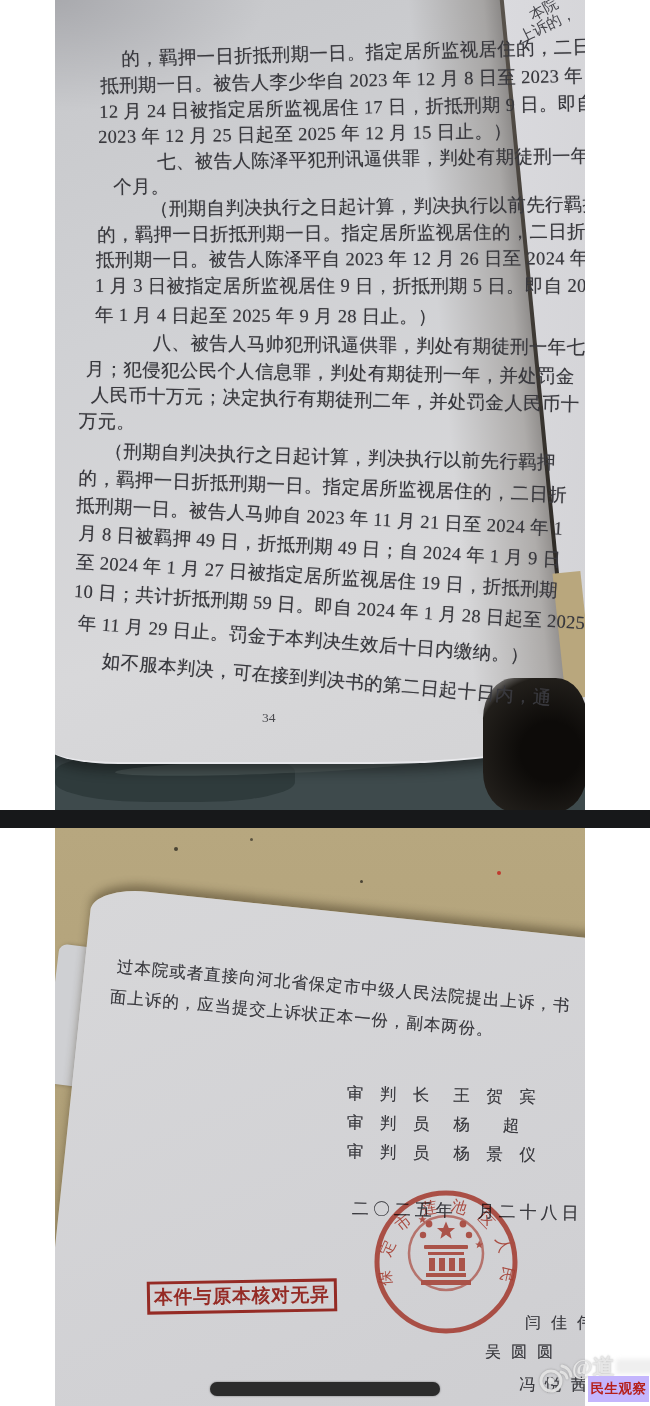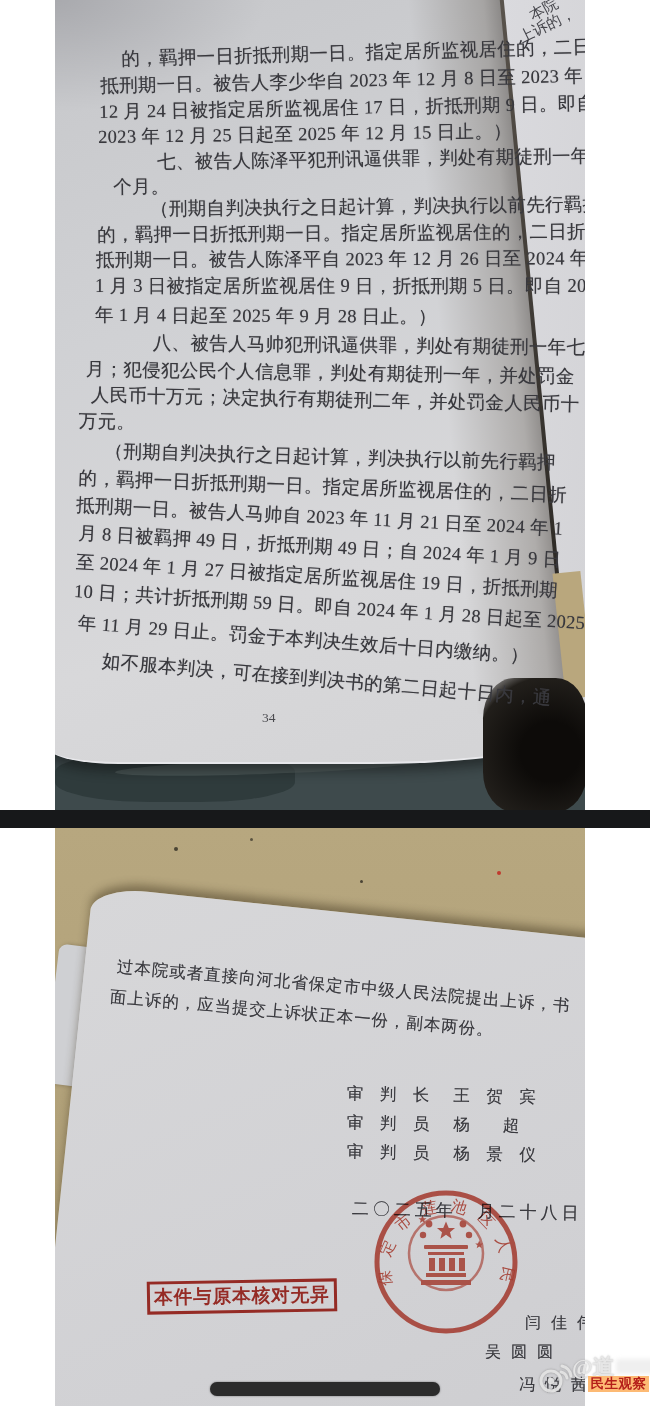--- a/index.html
+++ b/index.html
@@ -53,21 +53,21 @@
   .stamp{position:absolute;left:92px;top:452px;width:184px;height:27px;z-index:3;
       border:3px solid #b5342c;color:#b5342c;font-size:18.5px;font-weight:bold;letter-spacing:1px;
       line-height:27px;text-align:center;transform:rotate(-1deg);mix-blend-mode:multiply;}
   .seal{position:absolute;left:316px;top:359px;width:150px;height:150px;z-index:4;mix-blend-mode:multiply;opacity:.93;}
   
   .homebar{position:absolute;left:210px;top:1382px;width:230px;height:14px;border-radius:8px;background:#2b2b2b;z-index:9;box-shadow:0 0 2px rgba(0,0,0,.5);}
   .wm-cam{position:absolute;left:536px;top:1360px;z-index:9;filter:drop-shadow(0 0 1px rgba(110,110,110,.6));}
   .wm-handle{position:absolute;left:572px;top:1352px;z-index:9;font-size:22px;font-weight:bold;color:rgba(232,232,232,.95);
       white-space:nowrap;text-shadow:0 0 2px rgba(120,120,120,.55);}
   .wm-blur{display:inline-block;width:44px;height:15px;margin-left:2px;border-radius:3px;background:rgba(225,225,225,.55);filter:blur(2px);}
-  .badge{position:absolute;left:588px;top:1376px;width:61px;height:16px;z-index:10;background:#fdba74;
+  .badge{position:absolute;left:588px;top:1376px;width:61px;height:26px;z-index:10;background:#c4b5fd;
       display:flex;align-items:center;justify-content:center;font-size:13.5px;font-weight:bold;
       color:#b51f1a;letter-spacing:.5px;}
 </style>
 </head>
 <body>
 
 <div id="canvas">
 
   <div id="photo-top">
     <div class="cloth-streak1"></div>

